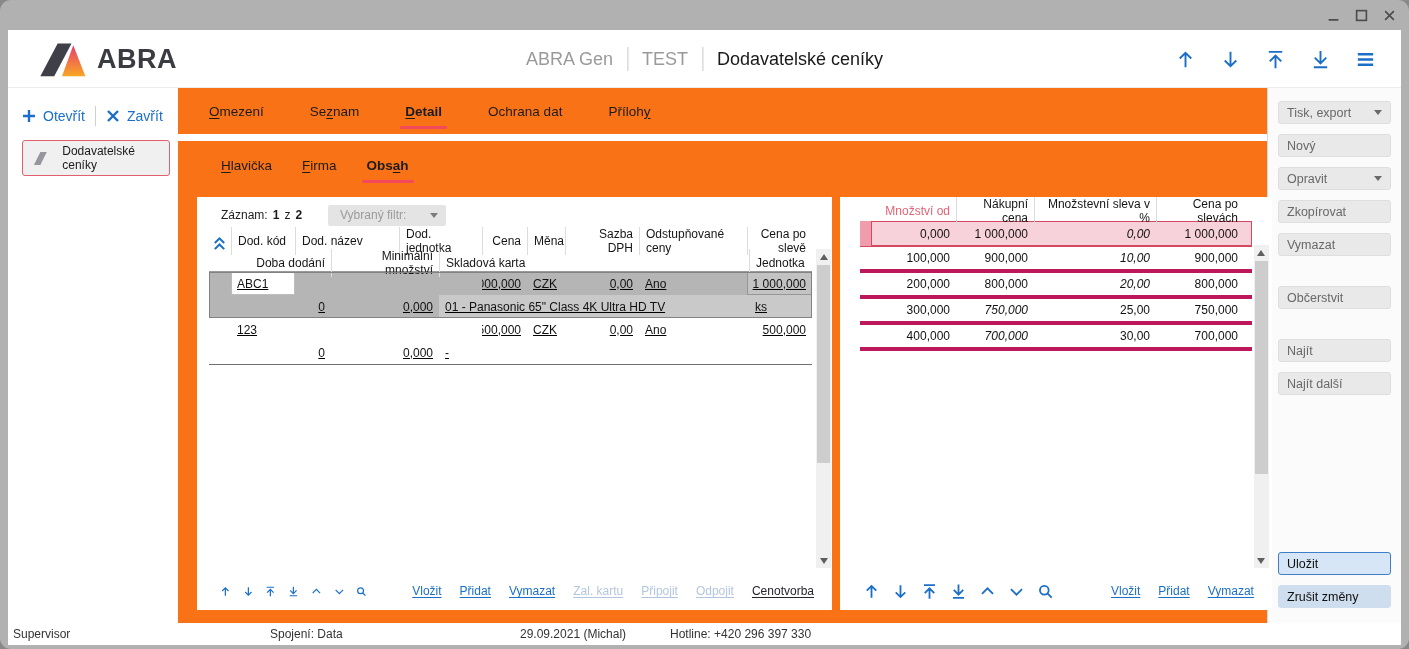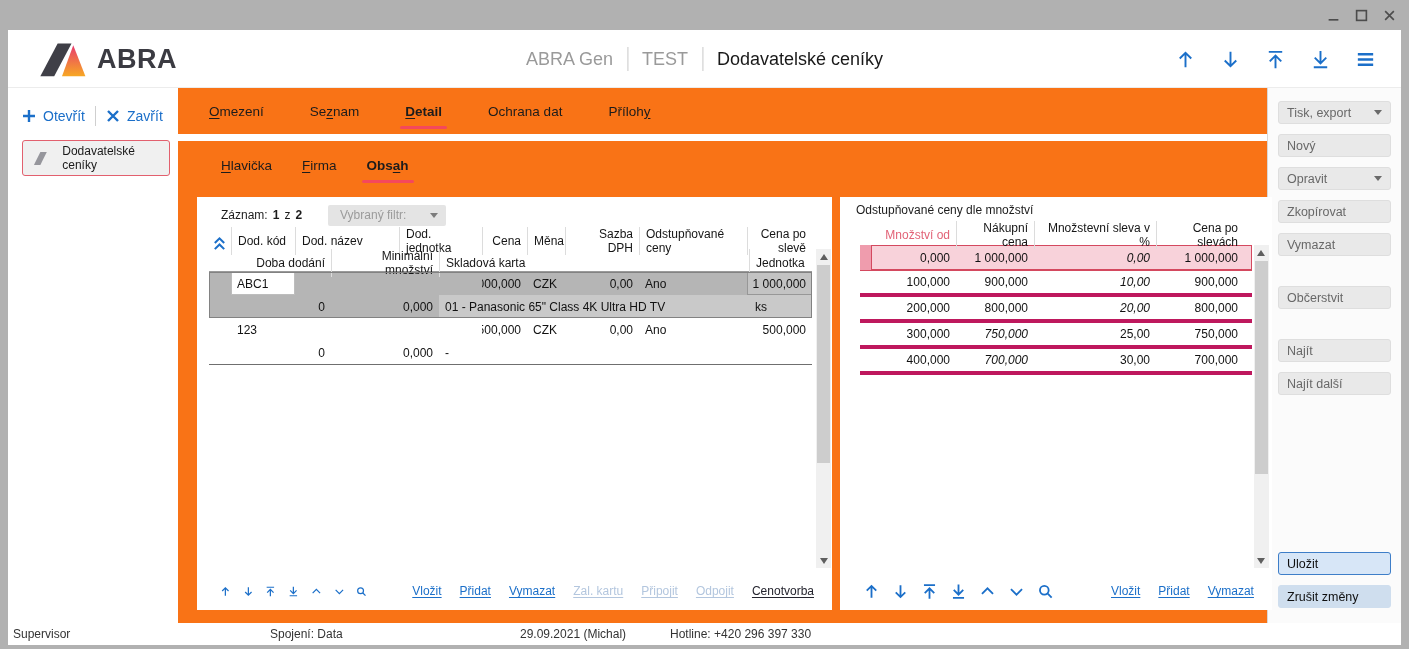--- a/index.html
+++ b/index.html
@@ -1,20 +1,20 @@
 <!DOCTYPE html>
 <html style="--accent-blue: #1b6fc9; --tab-underline: #f4485c; --selected-row-pink: #f8d2da; --selected-row-border: #d4495f; --selected-row-marker: #ef9cad; --sorted-header-text: #e26377; --selected-record-gray: #b5b5b5; --disabled-link: #b3c6de;"><head>
 <meta charset="utf-8">
 <style>
   *{box-sizing:border-box;margin:0;padding:0}
   html,body{font-family:"Liberation Sans", sans-serif;}
   body{background:#888;}
   u{text-decoration:underline;text-underline-offset:2px;}
 
-  .window{position:relative;width:1409px;height:649px;background:#b1b1b1;overflow:hidden;}
+  .window{position:relative;width:1409px;height:649px;background:#b1b1b1;overflow:hidden;border-radius:11px;}
   .titlebar{position:absolute;top:0;left:0;right:0;height:30px;}
   .win-controls{position:absolute;right:13px;top:0;height:30px;display:flex;align-items:center;gap:14px;}
   .win-controls .wc{width:14px;height:14px;display:flex;align-items:center;justify-content:center;cursor:pointer;}
   .win-controls svg{width:13px;height:13px;stroke:#4c4c4c;fill:none;stroke-width:1.5;}
 
   .app{position:absolute;left:8px;right:8px;top:30px;bottom:4px;background:#fff;display:flex;flex-direction:column;overflow:hidden;}
 
   
   .topbar{position:relative;height:58px;flex:none;background:#fff;border-bottom:1px solid #ececec;}
   .logo{position:absolute;left:28px;top:0;height:58px;display:flex;align-items:center;gap:9px;}
@@ -68,21 +68,21 @@
   .lt-head2,.lt-line2{display:grid;grid-template-columns:22px 100px 108px 310px 1fr;}
   .lt-head1,.lt-head2{height:22px;align-items:center;font-size:12px;color:#161616;}
   .lt-headwrap{border-bottom:1px solid #9a9a9a;}
   .hc{padding:0 6px;height:100%;display:flex;align-items:center;cursor:pointer;}
   .lt-head1 .hc:nth-child(n+2){border-left:1px solid #dcdcdc;}
   .lt-head2 .hc:nth-child(n+3){border-left:1px solid #dcdcdc;}
   .ar{justify-content:flex-end;text-align:right;}
   .al{justify-content:flex-start;text-align:left;}
   .lt-line1,.lt-line2{height:23px;align-items:center;font-size:12px;color:#111;}
   .lc{padding:0 6px;height:100%;display:flex;align-items:center;overflow:hidden;white-space:nowrap;}
-  .rec{cursor:pointer;}
+  .rec{cursor:pointer;text-decoration:underline;}
   .rec.sel{background:var(--selected-record-gray);outline:1px solid #828282;outline-offset:-1px;}
   .rec.sel .c-kod{background:#fff;box-shadow:inset 0 0 0 1px #bdbdbd;}
   .rec.sel .c-sleva{background:#c3c3c3;box-shadow:inset 0 0 0 1px #979797;}
   .rec.sel .c-sklad,.rec.sel .c-jedn{background:#c9c9c9;}
   .rec.norm{border-bottom:1px solid #6f6f6f;}
 
   
   .rp-title{height:24px;flex:none;font-size:12px;color:#1c1c1c;padding:6px 0 0 4px;}
   .rt{margin:0 20px 0 8px;position:relative;}
   .rt-head,.rt-row{display:grid;grid-template-columns:12px 84px 78px 122px 88px;align-items:center;font-size:12px;}
@@ -384,21 +384,20 @@
                 <span class="flink enabled">Přidat</span>
                 <span class="flink enabled">Vymazat</span>
                 <span class="flink disabled">Zal. kartu</span>
                 <span class="flink disabled">Připojit</span>
                 <span class="flink disabled">Odpojit</span>
                 <span class="flink dark">Cenotvorba</span>
               </div>
           </section>
 
           <section class="panel panel-right">
-            <div class="rp-title">Odstupňované ceny dle množství</div>
             <div class="rt">
               <div class="rt-head" id="rtHead">
                   <div></div>
                   <div class="hc ar sorted">Množství od</div>
                   <div class="hc ar">Nákupní cena</div>
                   <div class="hc ar">Množstevní sleva v %</div>
                   <div class="hc ar">Cena po slevách</div>
                 </div>
               <div id="rtBody">
                   <div class="rt-row sel">

